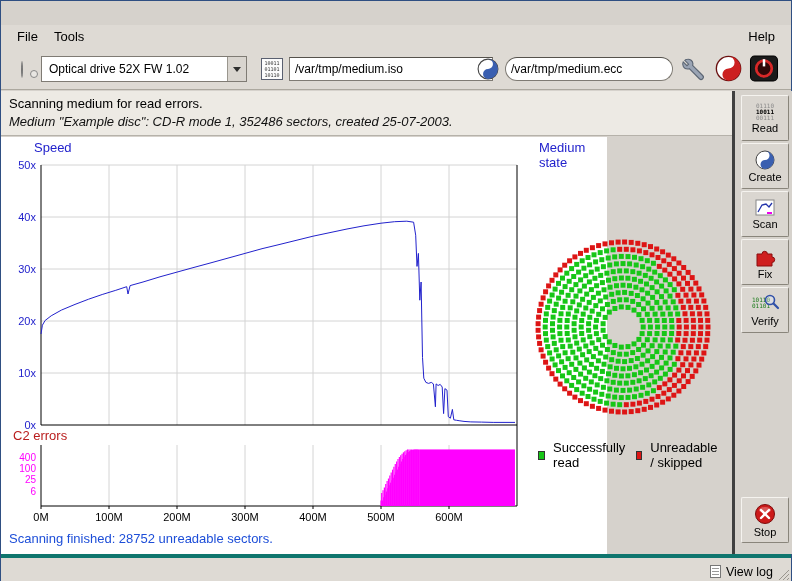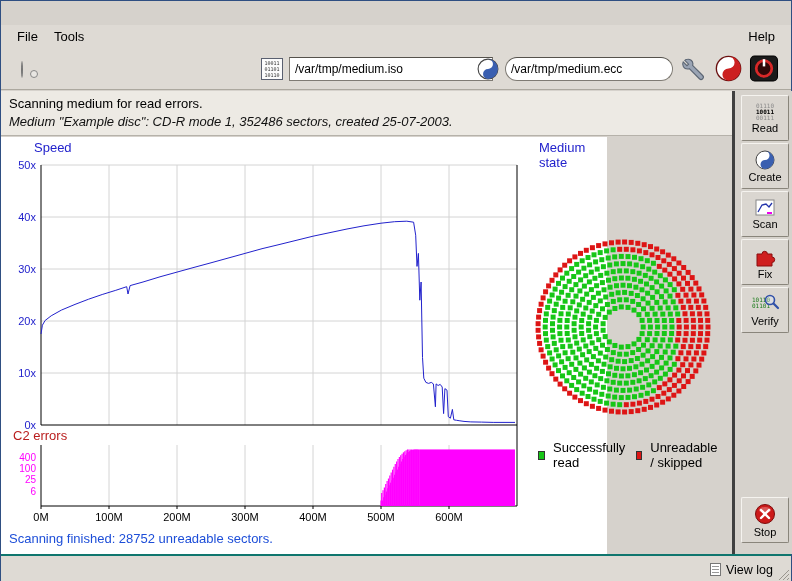--- a/index.html
+++ b/index.html
@@ -84,21 +84,21 @@
   #btn-fix{top:148px;} #btn-verify{top:196px;} #btn-stop{top:406px;}
   .bin-lines{display:flex;flex-direction:column;align-items:center;}
   .bin-lines div{font-family:"DejaVu Sans Mono",monospace;font-size:6px;line-height:6px;letter-spacing:0;}
   .bin-g{color:#8a8a8a;} .bin-b{color:#000;font-weight:bold;} .bin-green{color:#1a7a1a;}
   .verify-ico{position:relative;width:26px;height:20px;}
   .verify-ico .bin-lines{position:absolute;left:0;top:3px;}
   .verify-ico svg{position:absolute;right:-2px;top:0;}
 
   
   #statusbar{position:absolute;left:0;top:553px;width:100%;height:28px;background:#dedad4;
-     border-top:2px solid #0f766e;box-sizing:border-box;}
+     border-top:4px solid #0f766e;box-sizing:border-box;}
   #viewlog-btn{position:absolute;right:14px;top:4px;height:19px;display:flex;align-items:center;gap:5px;
      background:transparent;border:none;font-size:12.5px;cursor:pointer;padding:0 4px;
      font-family:"Liberation Sans",sans-serif;}
   .log-ico{width:11px;height:13px;background:#fff;border:1px solid #777;box-sizing:border-box;
      display:flex;flex-direction:column;justify-content:space-evenly;padding:0 1px;}
   .log-ico i{display:block;height:1px;background:#999;}
   #grip{position:absolute;right:1px;bottom:1px;}
 </style>
 </head>
 <body>
@@ -110,20 +110,26 @@
     <span class="menu">File</span>
     <span class="menu">Tools</span>
     <span class="menu menu-right">Help</span>
   </div>
 
   <div id="toolbar">
     <button class="tbtn" id="drive-icon-btn">
       <span class="drive-disc"></span>
     </button>
 
+    <div class="combo">
+      <span class="txt">Optical drive 52X FW 1.02</span>
+      <span class="arrowbox">
+          <span class="tri"></span>
+        </span>
+    </div>
 
     <span class="mini-icon" id="iso-icon">
       <span class="chip">
         <div>10011</div>
         <div>01101</div>
         <div>10110</div>
       </span>
     </span>
     <input class="entry" id="iso-entry" readonly="" value="/var/tmp/medium.iso" style="">
 

